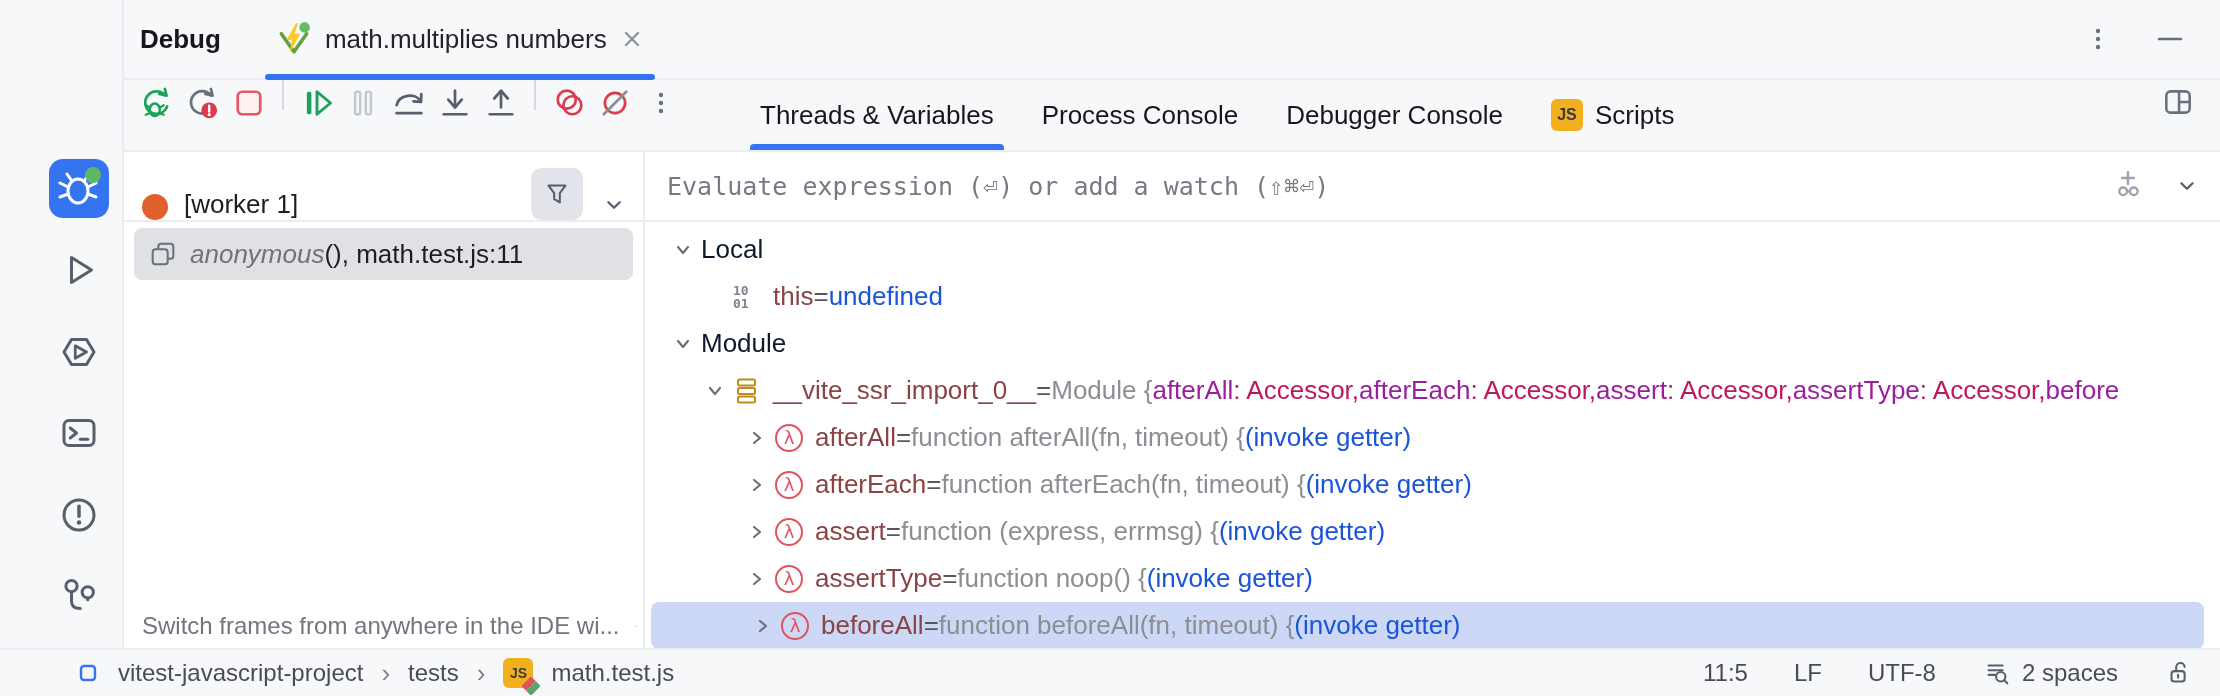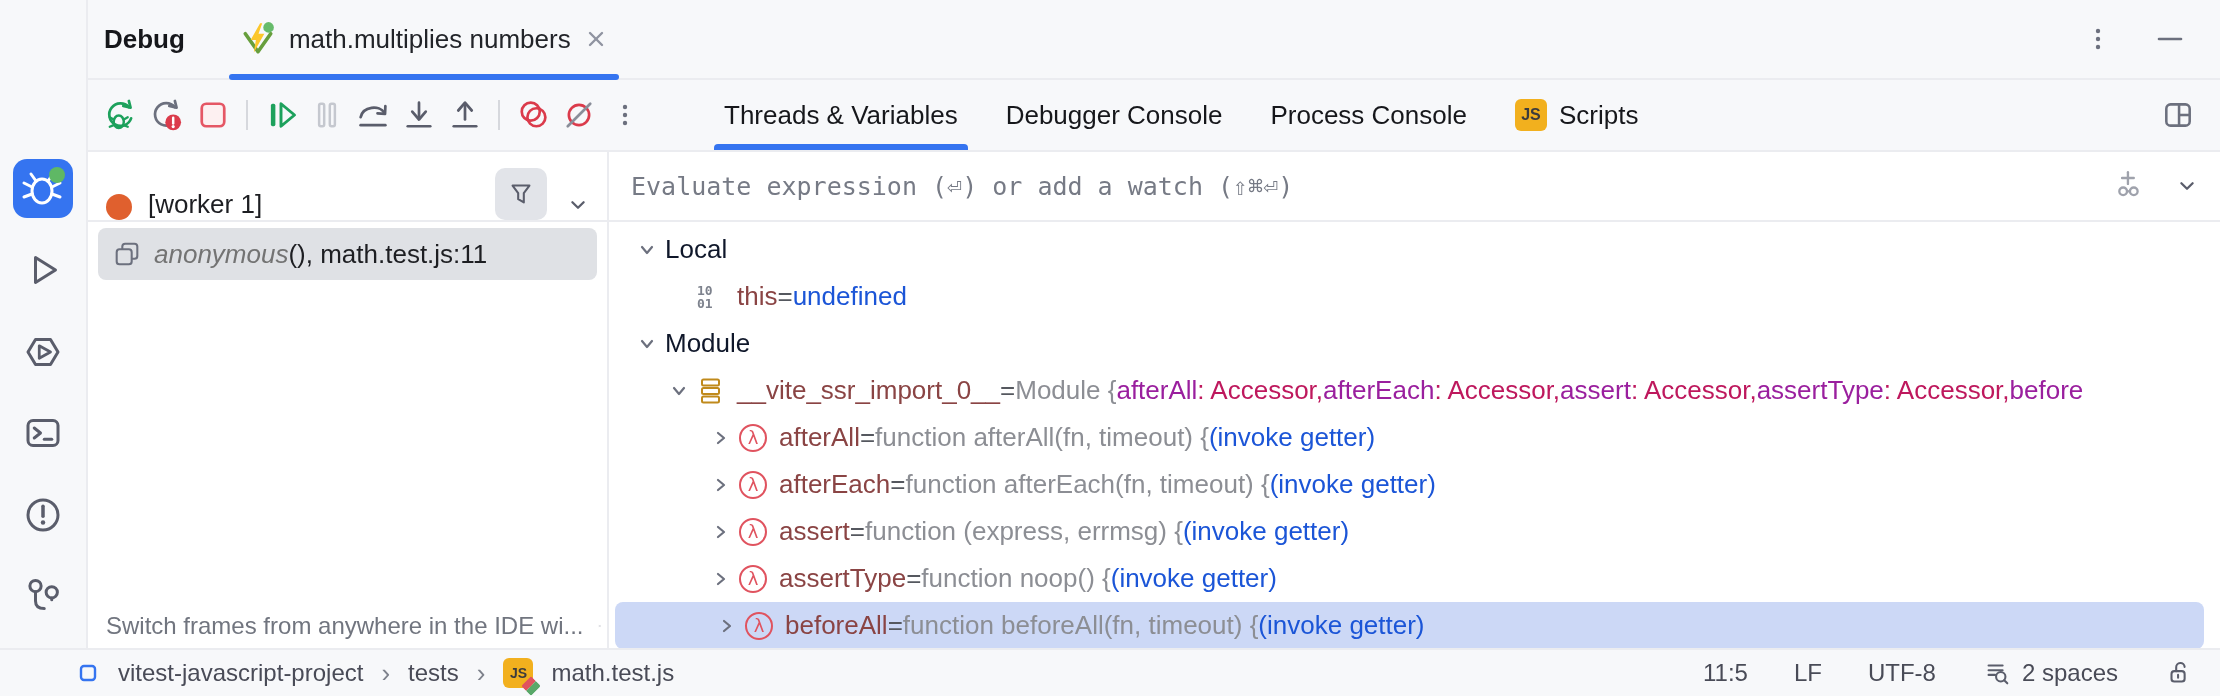--- a/index.html
+++ b/index.html
@@ -3,40 +3,40 @@
 <meta charset="utf-8">
 <style>
   * { margin:0; padding:0; box-sizing:border-box; }
   html,body { width:2220px; height:696px; overflow:hidden; }
   body {
     font-family:"Liberation Sans", sans-serif;
     background:#f7f8fa; color:#222429;
     display:flex; flex-direction:column;
     font-size:26px;
   }
-  .shell { flex:1; display:flex; min-height:0; }
+  .shell { flex:1; display:flex; min-height:0;margin-left:36px; }
   .toolstrip {
     width:88px; border-right:2px solid #ebecf0; background:#f7f8fa;
     display:flex; flex-direction:column; align-items:center; flex-shrink:0;
   }
   .strip-top-gap { height:160px; }
   .strip-btn { width:60px; height:60px; border-radius:14px; display:flex; align-items:center; justify-content:center; margin-bottom:22px; position:relative; }
   .strip-btn.active { background:#3574f0; }
   .rightcol { flex:1; display:flex; flex-direction:column; min-width:0; }
 
   
   .header { height:80px; display:flex; align-items:center; padding-left:16px; position:relative; border-bottom:2px solid #ebecf0; }
   .hdr-title { font-weight:bold; color:#16171b; margin-right:44px; }
   .dbg-tab { display:flex; align-items:center; gap:12px; height:100%; position:relative; padding:0 10px; }
   .dbg-tab .underline { position:absolute; left:0; right:0; bottom:-2px; height:6px; border-radius:4px; background:#3574f0; }
   .hdr-right { margin-left:auto; display:flex; align-items:center; gap:28px; padding-right:28px; }
   .icon-btn { display:flex; align-items:center; justify-content:center; width:44px; height:44px; border-radius:8px; }
 
   
-  .toolbar-row { height:72px; display:flex; align-items:center; padding-left:10px; border-bottom:2px solid #ebecf0; position:relative; }
+  .toolbar-row { height:72px; display:flex; align-items:flex-start; padding-left:10px; border-bottom:2px solid #ebecf0; position:relative; }
   .tb-btn { width:46px; height:46px; border-radius:8px; display:flex; align-items:center; justify-content:center; flex-shrink:0; }
   .tb-div { width:2px; height:30px; background:#d6d8dd; margin:0 10px; flex-shrink:0; }
   .panel-tabs { display:flex; align-items:stretch; height:100%; margin-left:56px; gap:8px; }
   .ptab { display:flex; align-items:center; gap:12px; padding:0 20px; position:relative; color:#16171b; white-space:nowrap; }
   .ptab.active::after { content:""; position:absolute; left:10px; right:10px; bottom:0; height:6px; border-radius:4px 4px 0 0; background:#3574f0; }
   .js-badge { width:32px; height:32px; border-radius:6px; background:#f2b01e; color:#3b3b3d; font-weight:bold; font-size:16px; display:flex; align-items:center; justify-content:center; }
   .toolbar-right { margin-left:auto; padding-right:20px; }
 
   
   .content { flex:1; display:flex; min-height:0; background:#fff; }
@@ -247,24 +247,24 @@
             <circle cx="16" cy="16" r="2.2" fill="#6c707e"></circle>
             <circle cx="16" cy="24" r="2.2" fill="#6c707e"></circle>
         </svg>
       </div>
 
       <div class="panel-tabs">
         <div class="ptab active">
           <span>Threads &amp; Variables</span>
         </div>
         <div class="ptab">
+          <span>Process Console</span>
+        </div>
+        <div class="ptab">
           <span>Debugger Console</span>
-        </div>
-        <div class="ptab">
-          <span>Process Console</span>
         </div>
         <div class="ptab">
           <span class="js-badge">JS</span>
           <span>Scripts</span>
         </div>
       </div>
 
       <div class="toolbar-right">
         <div class="icon-btn">
           <svg width="34" height="34" viewBox="0 0 32 32">

